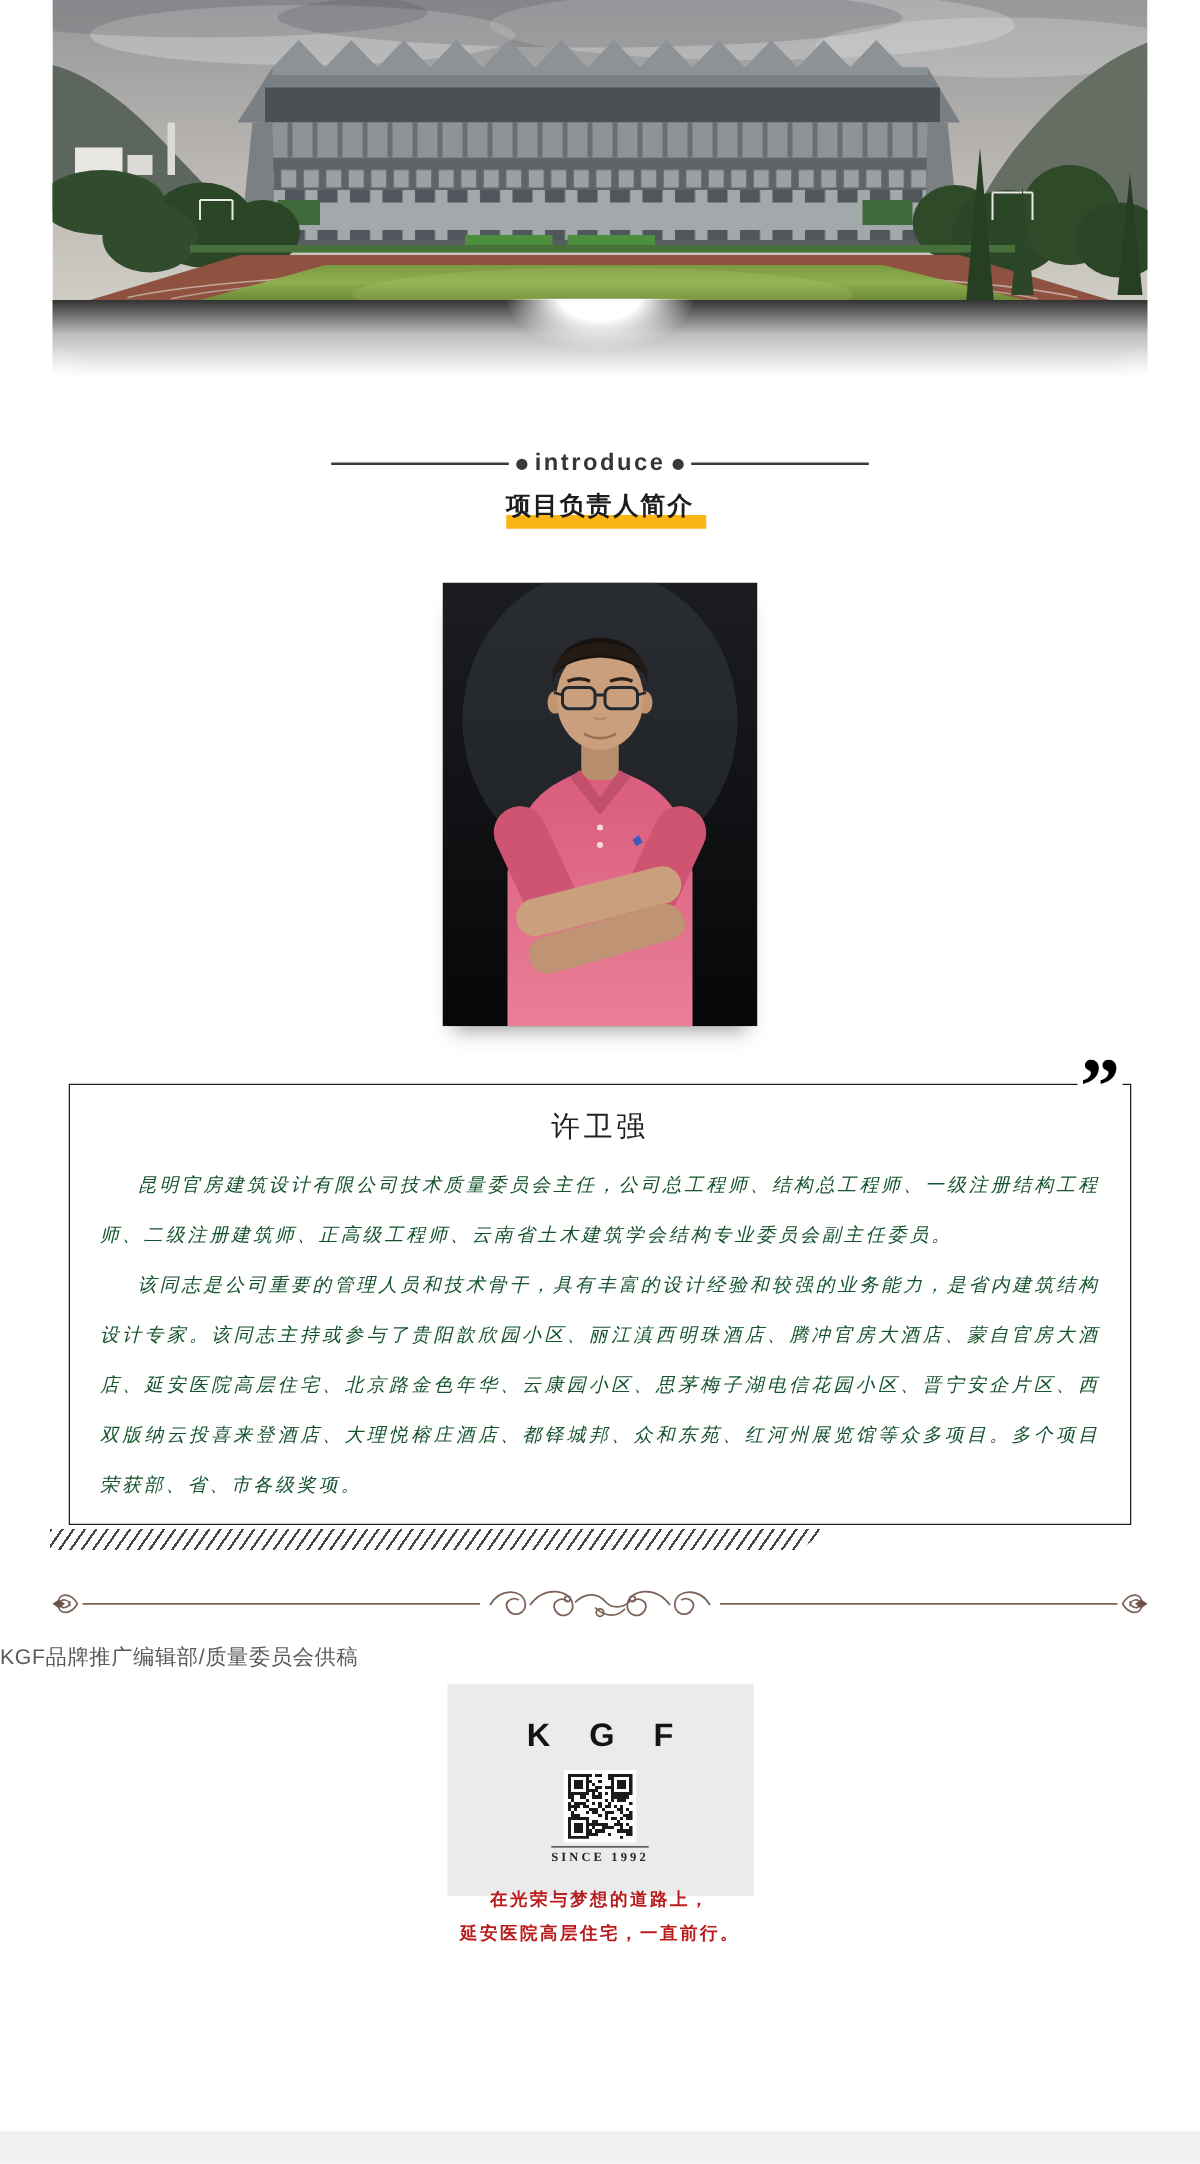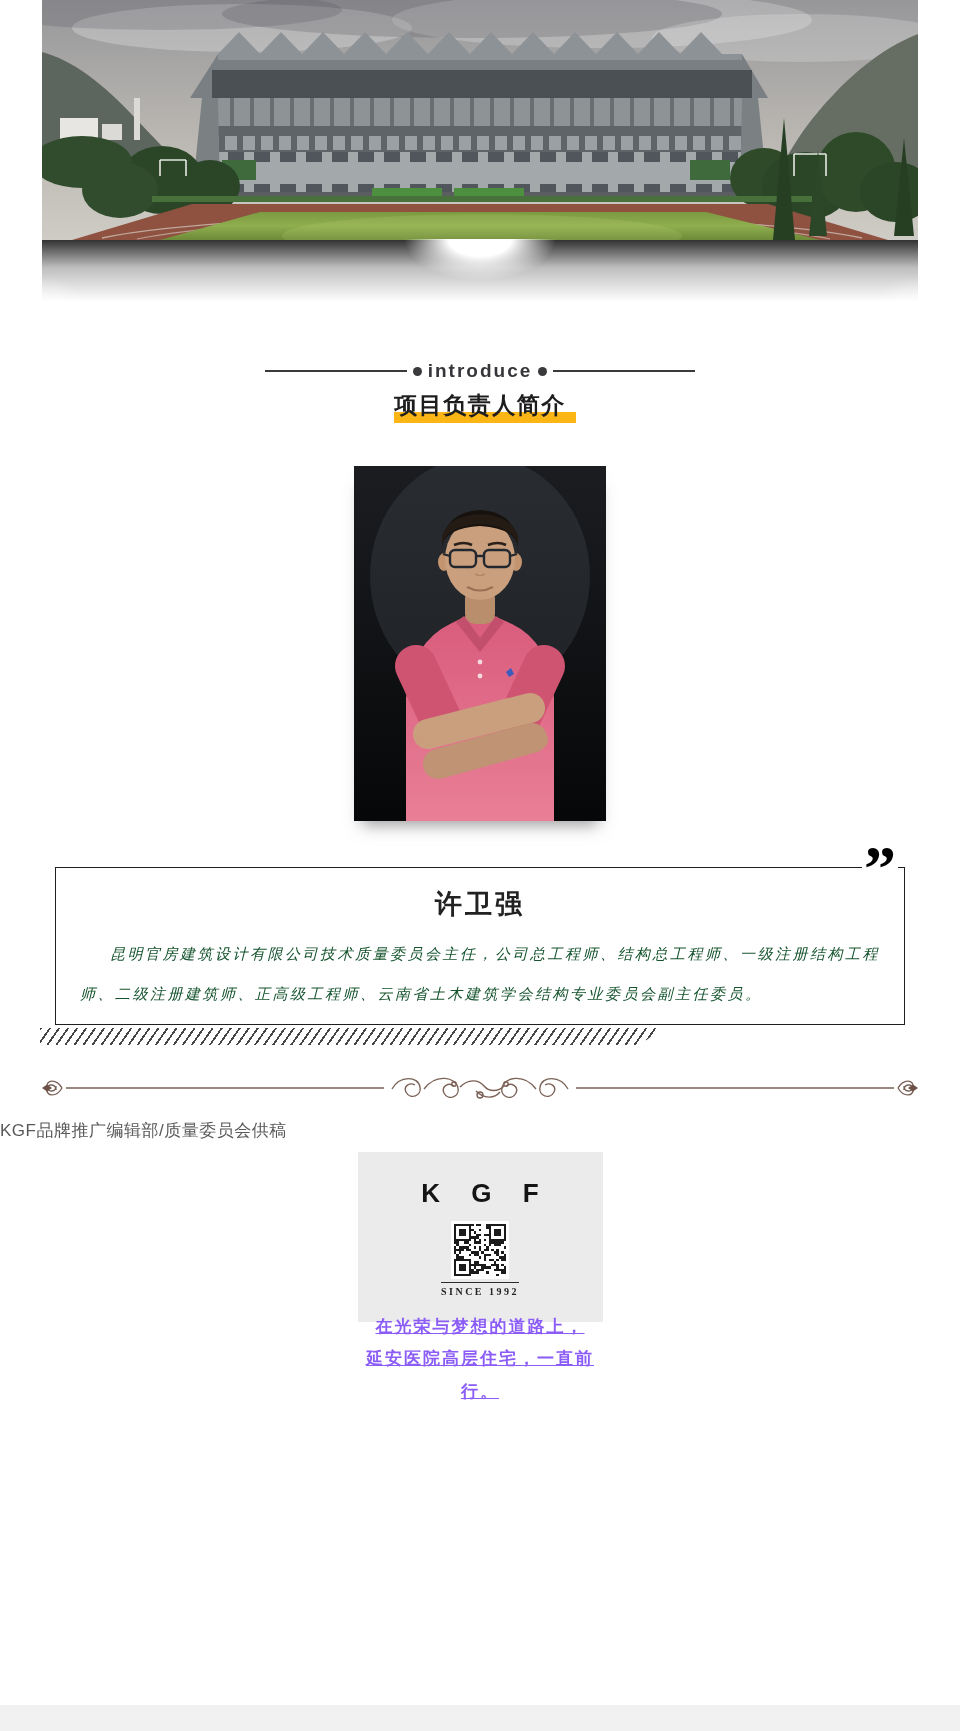--- a/index.html
+++ b/index.html
@@ -29,21 +29,21 @@
   }
   
   .eyebrow{margin-top:46px;display:flex;align-items:center;justify-content:center;gap:6px;height:26px;}
   .eyebrow .rule{width:142px;height:2px;background:#3a3a3c;}
   .eyebrow .dot{width:9px;height:9px;border-radius:50%;background:#3a3a3c;}
   .eyebrow .txt{font-size:19px;font-weight:700;color:#36363a;letter-spacing:2px;}
   
   .title-row{margin-top:6px;text-align:center;height:38px;}
   .title{
     display:inline-block;position:relative;z-index:0;
-    font-size:23px;font-weight:700;color:#1d1d1d;letter-spacing:1.5px;line-height:30px;
+    font-size:20px;font-weight:700;color:#1d1d1d;letter-spacing:1.5px;line-height:30px;
   }
   .title::after{
     content:"";position:absolute;z-index:-1;left:0;right:-10px;bottom:-3px;height:11px;
     background:#FBB515;
   }
   
   .portrait{
     width:252px;height:355px;margin:38px auto 0;
     box-shadow:0 12px 15px -8px rgba(75,75,75,.55);
   }
@@ -55,21 +55,21 @@
     padding:12px 24px 10px;
     font-family:"Liberation Serif","DejaVu Serif",serif;
   }
   .quote-mark{
     position:absolute;top:-31px;right:6px;
     font-family:"Liberation Serif","DejaVu Serif",serif;
     font-size:64px;line-height:1;font-weight:700;color:#000;
     background:#fff;padding:0 2px;height:44px;overflow:hidden;
   }
   .bio-name{
-    text-align:center;font-size:27px;font-weight:700;color:#222;
+    text-align:center;font-size:23px;font-weight:400;color:#222;
     letter-spacing:3px;margin:6px 0 12px;
   }
   .bio-box p{
     margin:0;font-size:15px;line-height:40px;color:#14532d;
     text-align:justify;text-indent:2em;letter-spacing:2.5px;font-style:italic;
   }
   
   .hatch{
     width:622px;height:17px;margin:3px 0 0 40px;
     background:repeating-linear-gradient(125deg,#454545 0 1.8px,transparent 1.8px 7.4px);
@@ -89,22 +89,22 @@
     letter-spacing:12px;text-indent:12px;
   }
   .card .qr{margin:12px auto 0;width:58px;height:58px;background:#fff;padding:3px;box-sizing:border-box;}
   .card .since-wrap{margin-top:2px;}
   .card .since{
     display:inline-block;border-top:1.5px solid #2b2b2b;padding-top:3px;
     font-family:"Liberation Serif","DejaVu Serif",serif;
     font-size:10px;font-weight:700;color:#242424;letter-spacing:2.5px;
   }
   .card .tagline{
-    margin-top:12px;font-size:17px;font-weight:700;color:#8b5cf6;
-    letter-spacing:2px;line-height:1.9;text-decoration:underline;
+    margin-top:12px;font-size:14px;font-weight:700;color:#b91c1c;
+    letter-spacing:2px;line-height:1.9;
   }
   
   .bottom-strip{position:absolute;left:0;bottom:0;width:960px;height:26px;background:#f1f1f1;}
 </style>
 </head>
 <body>
 
 <div class="hero-wrap">
   <svg width="876" height="240" viewBox="0 0 876 240" preserveAspectRatio="none">
     <defs>
@@ -243,20 +243,21 @@
     <path d="M100,79 q10,-4 18,0 M134,79 q10,-4 18,0" stroke="#2a2019" stroke-width="2.6" fill="none"></path>
     <path d="M113,121 q13,7 26,0" stroke="#9a7154" stroke-width="2" fill="none"></path>
     <path d="M121,108 q5,3 10,0" stroke="#b08965" stroke-width="1.6" fill="none"></path>
   </svg>
 </div>
 
 <div class="bio-box">
   <span class="quote-mark">”</span>
   <div class="bio-name">许卫强</div>
   <p>昆明官房建筑设计有限公司技术质量委员会主任，公司总工程师、结构总工程师、一级注册结构工程师、二级注册建筑师、正高级工程师、云南省土木建筑学会结构专业委员会副主任委员。</p>
+  <p>该同志是公司重要的管理人员和技术骨干，具有丰富的设计经验和较强的业务能力，是省内建筑结构设计专家。该同志主持或参与了贵阳歆欣园小区、丽江滇西明珠酒店、腾冲官房大酒店、蒙自官房大酒店、延安医院高层住宅、北京路金色年华、云康园小区、思茅梅子湖电信花园小区、晋宁安企片区、西双版纳云投喜来登酒店、大理悦榕庄酒店、都铎城邦、众和东苑、红河州展览馆等众多项目。多个项目荣获部、省、市各级奖项。</p>
 </div>
 
 <div class="hatch"></div>
 
 <div class="divider">
   <svg width="880" height="34" viewBox="0 0 880 34">
     <g stroke="#7b6156" fill="none" stroke-width="1.4">
 
       <path d="M22,17 c-6,-10 -16,-8 -15,-1 c1,6 9,5 9,-1"></path>
       <path d="M22,17 c-6,10 -16,8 -15,1 c1,-6 9,-5 9,1"></path>

